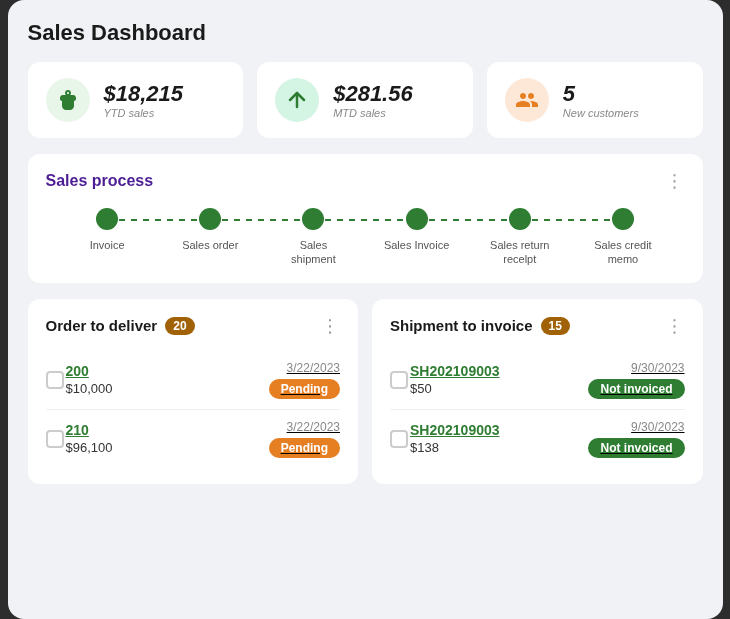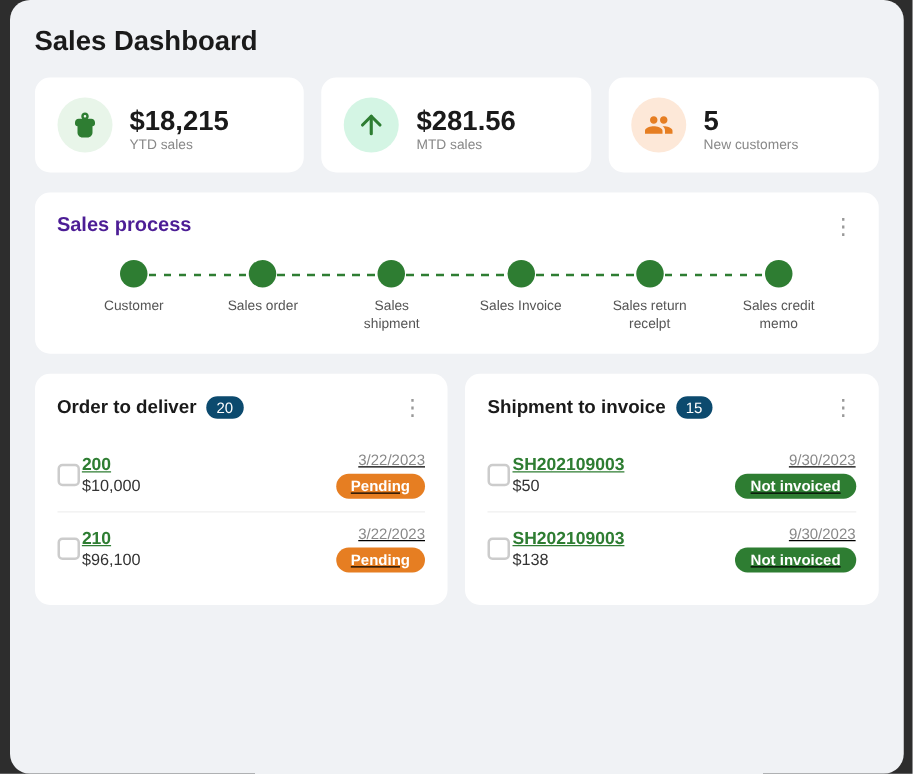--- a/index.html
+++ b/index.html
@@ -29,22 +29,23 @@
       display: flex;
       gap: 14px;
       margin-bottom: 16px;
     }
     .kpi-card {
       flex: 1;
       background: #fff;
       border-radius: 12px;
       padding: 16px 18px;
       display: flex;
-      align-items: flex-end;
+      align-items: center;
       gap: 14px;
+      font-style: italic;
     }
     .kpi-icon {
       width: 44px;
       height: 44px;
       border-radius: 50%;
       display: flex;
       align-items: center;
       justify-content: center;
       font-size: 20px;
       flex-shrink: 0;
@@ -146,25 +147,25 @@
       display: flex;
       align-items: center;
       gap: 8px;
     }
     .bottom-card-title {
       font-size: 15px;
       font-weight: 700;
       color: #1a1a1a;
     }
     .badge {
-      background: #0c4a6e;
+      background: #a16207;
       color: #fff;
       border-radius: 12px;
       font-size: 12px;
-      font-weight: 400;
+      font-weight: 700;
       padding: 2px 8px;
     }
     
     .list-item {
       display: flex;
       align-items: center;
       gap: 2px;
       padding: 10px 0;
       border-bottom: 1px solid #f0f0f0;
     }
@@ -261,21 +262,21 @@
   <div class="sales-process-card">
     <div class="card-header">
       <span class="card-title">Sales process</span>
       <span class="more-icon">⋮</span>
     </div>
     <div class="process-timeline" id="process-timeline">
 
     <div class="process-step">
           <div class="process-line"></div>
           <div class="process-dot"></div>
-          <div class="process-label">Customer</div>
+          <div class="process-label">Invoice</div>
         </div>
         <div class="process-step">
           <div class="process-line"></div>
           <div class="process-dot"></div>
           <div class="process-label">Sales order</div>
         </div>
         <div class="process-step">
           <div class="process-line"></div>
           <div class="process-dot"></div>
           <div class="process-label">Sales

